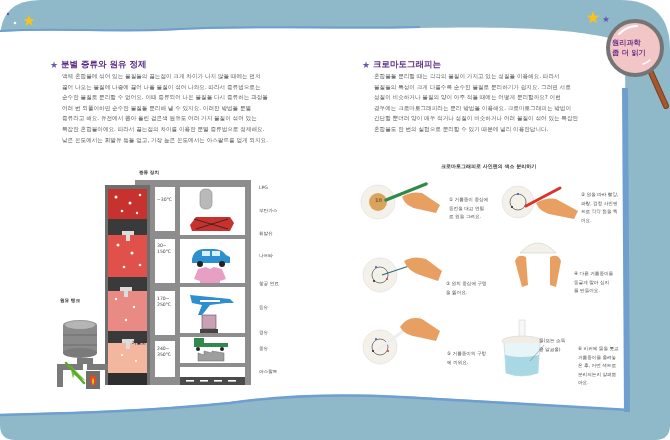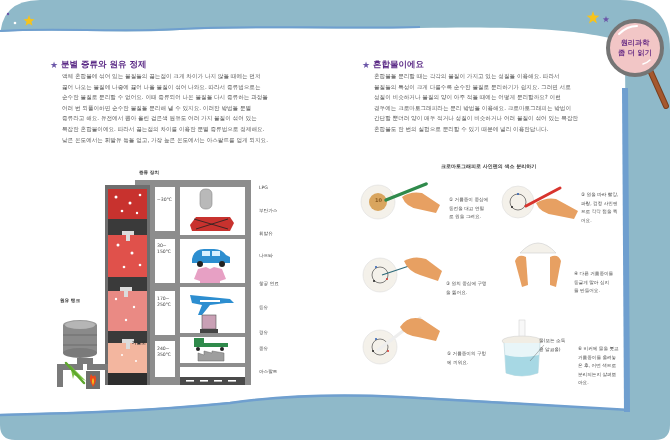--- a/index.html
+++ b/index.html
@@ -19,21 +19,21 @@
   .body-text p { white-space: nowrap; }
 
   .lbl { position: absolute; font-size: 4.6px; color: #444; white-space: nowrap; line-height: 1.3; }
   .lbl-bold { font-weight: bold; color: #333; }
 
   .caption-title { position: absolute; font-size: 5px; font-weight: bold; color: #333; white-space: nowrap; }
 
   .step-text { position: absolute; font-size: 4.6px; line-height: 8.5px; color: #444; }
   .step-text p { white-space: nowrap; }
 
-  .magnifier-text { position: absolute; font-size: 7.2px; font-weight: bold; color: #6a2f86; text-align: center; line-height: 10px; width: 46px; }
+  .magnifier-text { position: absolute; font-size: 7.2px; font-weight: bold; color: #6a2f86; text-align: left; line-height: 10px; width: 46px; }
 </style>
 </head>
 <body>
 
 <div class="page">
 
   <svg class="frame-svg" viewBox="0 0 670 440">
 
     <path d="M0,40 Q0,0 40,0 L620,0 Q670,0 670,50 L670,440 L0,440 Z" fill="#8fb9c9"></path>
 
@@ -208,21 +208,21 @@
   <div class="lbl" style="left:259px;top:305px;">등유</div>
   <div class="lbl" style="left:259px;top:330px;">경유</div>
   <div class="lbl" style="left:259px;top:346px;">중유</div>
   <div class="lbl" style="left:259px;top:369px;">아스팔트</div>
 
   <div class="lbl lbl-bold" style="left:60px;top:298px;">원유 탱크</div>
   <div class="lbl lbl-bold" style="left:132px;top:340px;">가열로</div>
 
   <div class="sec-title" style="left:362px;top:59px;">
     <span class="star">★</span>
-    <span>혼합물이에요</span>
+    <span>크로마토그래피는</span>
   </div>
 
   <div class="body-text" style="left:374px;top:71px;">
     <p>혼합물을 분리할 때는 각각의 물질이 가지고 있는 성질을 이용해요. 따라서</p>
     <p>물질들의 특성이 크게 다를수록 순수한 물질로 분리하기가 쉽지요. 그러면 서로</p>
     <p>성질이 비슷하거나 물질의 양이 아주 적을 때에는 어떻게 분리할까요? 이런</p>
     <p>경우에는 크로마토그래피라는 분리 방법을 이용해요. 크로마토그래피는 방법이</p>
     <p>간단할 뿐더러 양이 매우 적거나 성질이 비슷하거나 여러 물질이 섞여 있는 복잡한</p>
     <p>혼합물도 한 번의 실험으로 분리할 수 있기 때문에 널리 이용한답니다.</p>
   </div>

